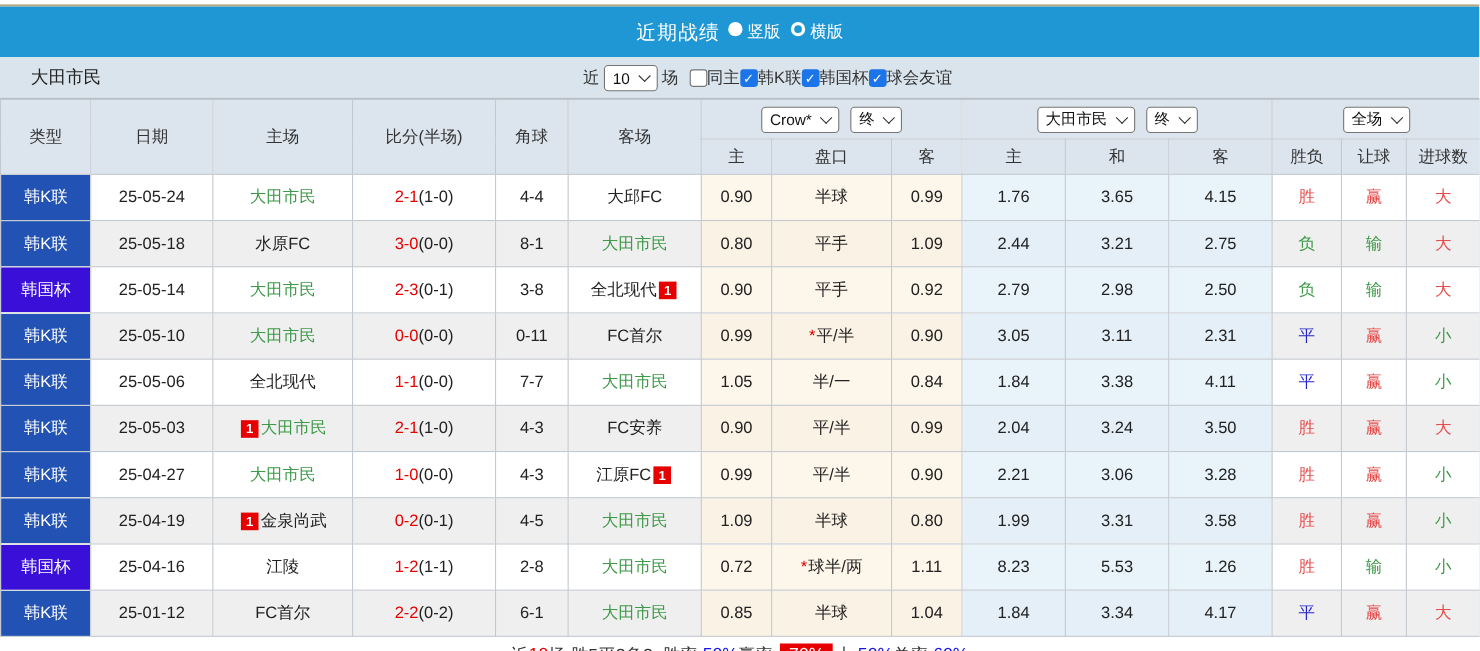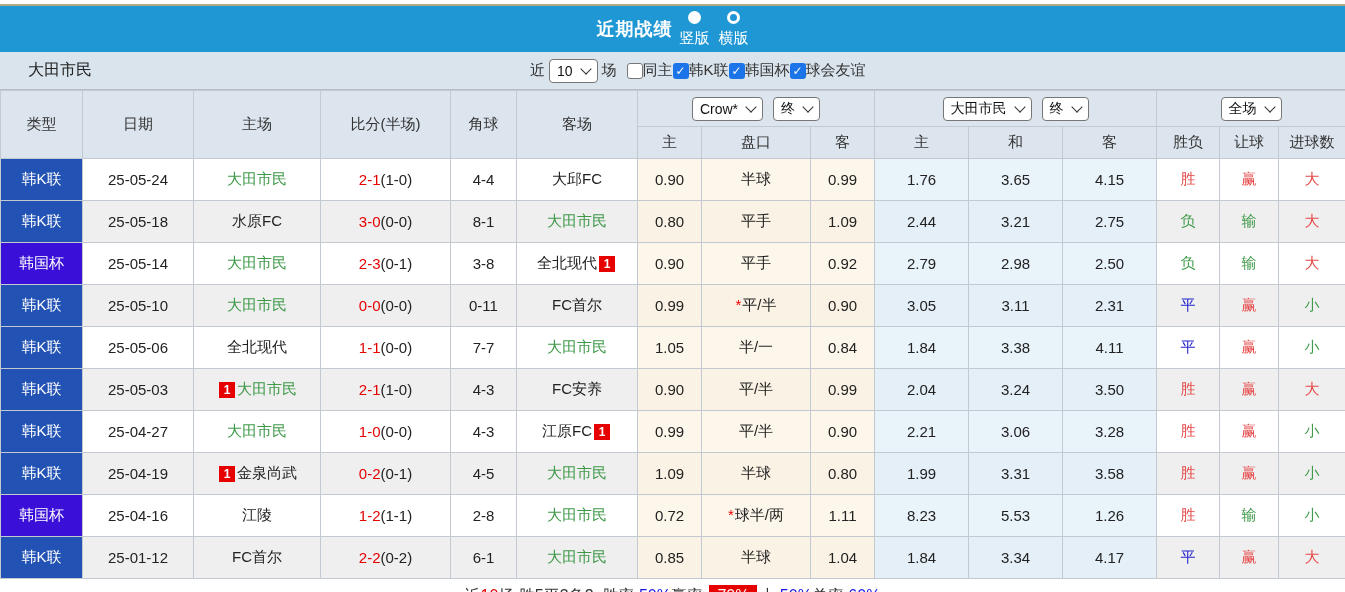--- a/index.html
+++ b/index.html
@@ -5,22 +5,22 @@
   html,body{margin:0;padding:0;}
   body{font-family:"Liberation Sans","DejaVu Sans",sans-serif;background:#fff;}
   .page{position:relative;width:1345px;height:592px;background:#fff;overflow:hidden;}
 
   
   .top-strip{height:4px;background:#fff;}
   .top-line{height:2px;background:#B3AA84;}
 
   
   .title-bar{height:46px;background:#1E97D4;display:flex;align-items:center;justify-content:center;gap:7px;}
-  .title-text{color:#fff;font-size:18px;font-weight:bold;letter-spacing:1px;}
-  .radio-item{display:inline-flex;align-items:center;gap:5px;cursor:pointer;flex-direction:column;}
+  .title-text{color:#fff;font-size:18px;font-weight:normal;letter-spacing:1px;}
+  .radio-item{display:inline-flex;gap:5px;cursor:pointer;}
   .radio-dot{width:13px;height:13px;border-radius:50%;background:#fff;display:inline-block;}
   .radio-ring{width:13px;height:13px;border-radius:50%;border:3.5px solid #fff;box-sizing:border-box;display:inline-block;background:transparent;}
   .radio-label{color:#fff;font-size:15px;}
 
   
   .filter-bar{position:relative;height:38px;background:#D9E4EC;display:flex;align-items:center;border-bottom:1px solid #B6BDC6;box-sizing:border-box;}
   .team-title{margin-left:28px;font-size:16px;color:#222;}
   .filter-controls{position:absolute;left:530px;top:0;height:100%;display:flex;align-items:center;gap:4px;font-size:15px;color:#333;}
   .select{background:#fff;border:1px solid #767676;border-radius:4px;height:24px;display:inline-flex;align-items:center;gap:9px;padding:0 7px;font-size:14px;color:#111;cursor:pointer;box-sizing:border-box;}
   .chev{width:7px;height:7px;border-right:1.8px solid #333;border-bottom:1.8px solid #333;transform:rotate(45deg);margin-top:-4px;display:inline-block;}

